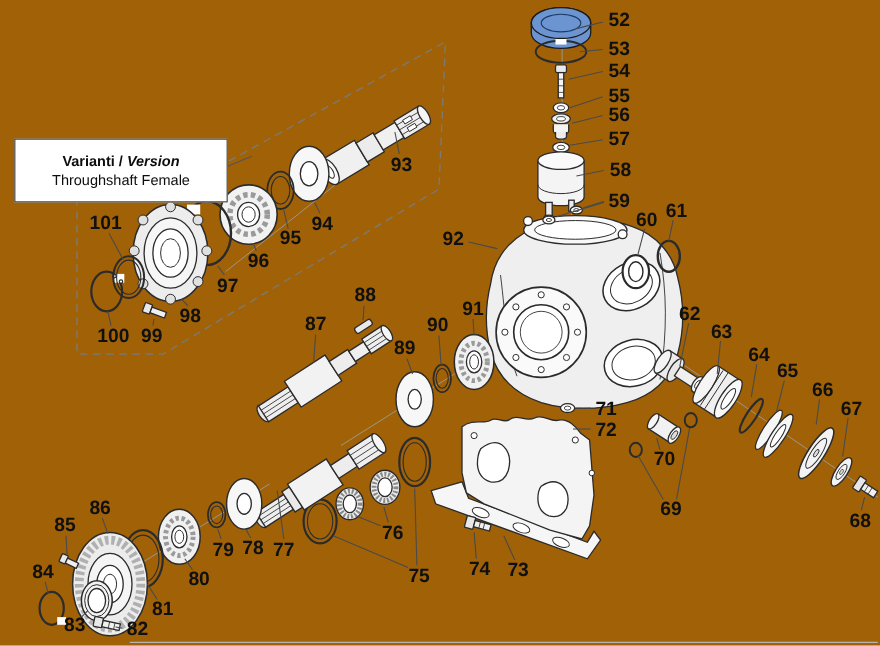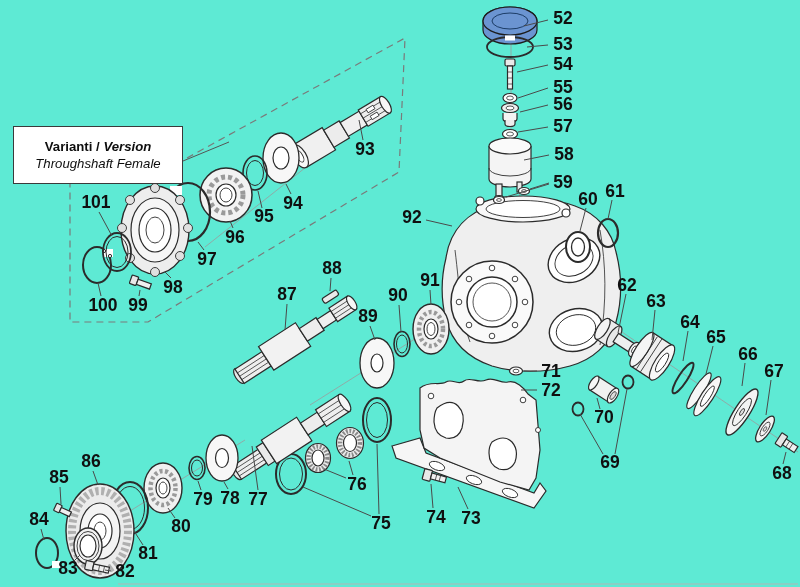--- a/index.html
+++ b/index.html
@@ -1,28 +1,28 @@
 <!DOCTYPE html>
 <html><head>
 <meta charset="utf-8">
 <style>
   html,body{margin:0;padding:0;background:#fff;}
-  .stage{position:relative;width:800px;height:587px;background:#5eead4;overflow:hidden;
+  .stage{position:relative;width:800px;height:587px;background:#a16207;overflow:hidden;
          font-family:"Liberation Sans",sans-serif;}
   .stage svg{position:absolute;left:0;top:0;}
   #labels text{font-family:"Liberation Sans",sans-serif;font-size:17.5px;font-weight:700;
                fill:#101010;text-anchor:middle;}
   #leaders line{stroke:#4a4a4a;stroke-width:1;}
-  .variant-box{position:absolute;left:13px;top:126px;width:170px;height:58px;
+  .variant-box{position:absolute;left:13px;top:126px;width:194px;height:58px;
                border:1.7px solid #3a3a3a;background:#fff;box-sizing:border-box;
                display:flex;flex-direction:column;justify-content:center;
                text-align:center;font-size:13.2px;line-height:1.3;color:#0d0d0d;}
   .vb-title{font-weight:700;}
   .vb-title .it{font-style:italic;}
-  .it2{font-style:italic;}
+  .it2{}
 </style>
 </head>
 <body>
 
 <div class="stage">
 
 <svg width="800" height="587" viewBox="0 0 800 587" xmlns="http://www.w3.org/2000/svg">
 
   <g stroke="#9c9c9c" stroke-width="0.8">
     <line x1="511" y1="36" x2="511" y2="142"></line>

